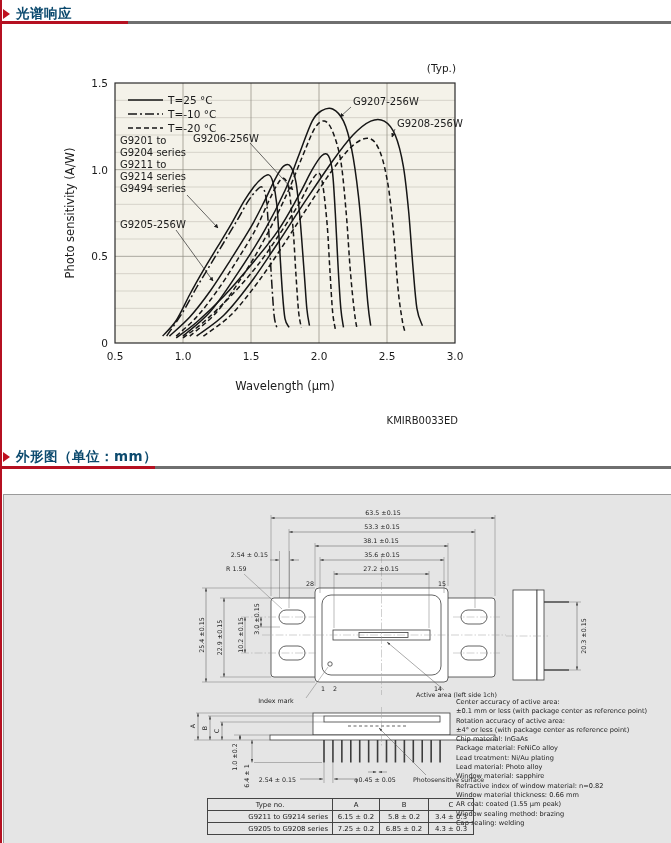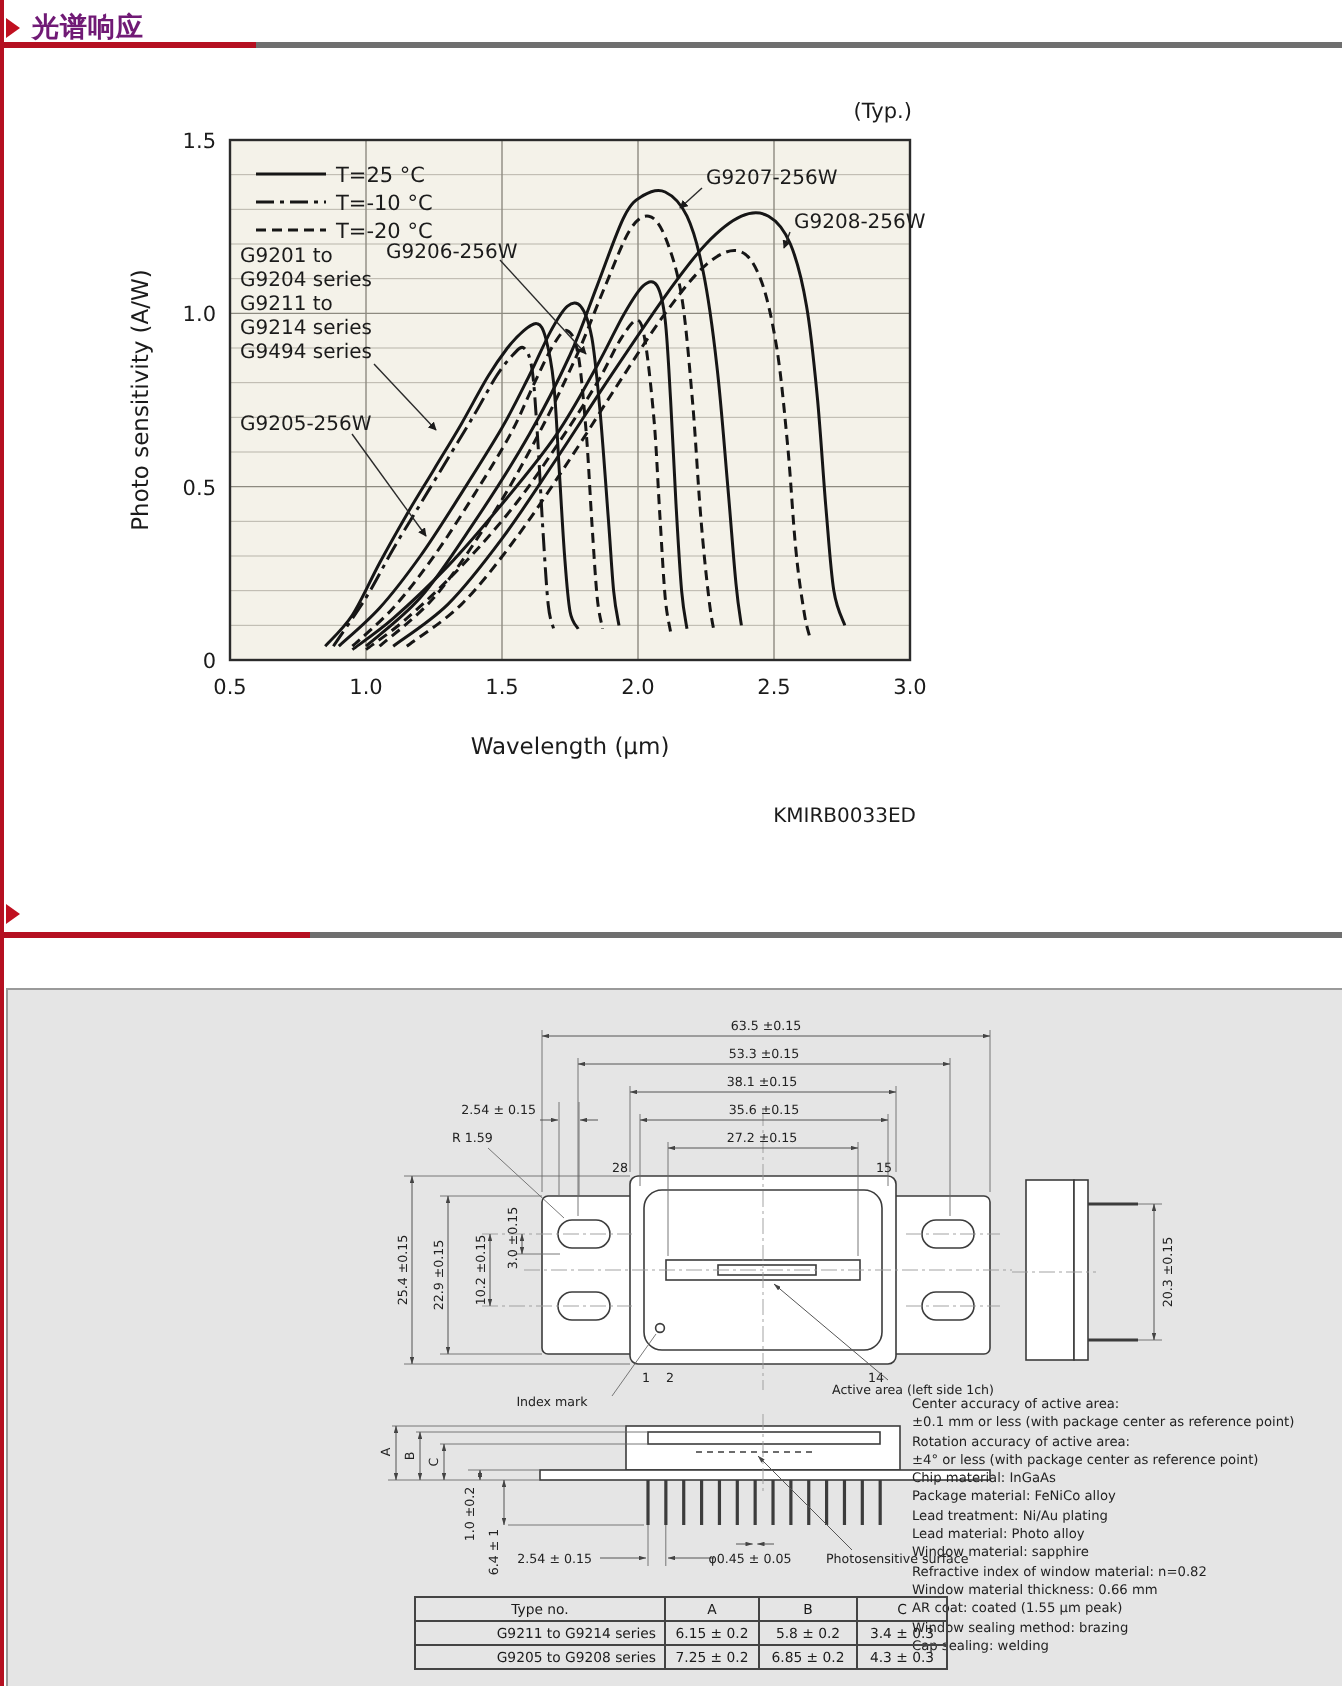--- a/index.html
+++ b/index.html
@@ -2,26 +2,26 @@
 <html><head>
 <meta charset="utf-8">
 <style>
   html,body{margin:0;padding:0;background:#fff;}
   body{width:671px;height:843px;position:relative;overflow:hidden;
        font-family:"DejaVu Sans","Liberation Sans",sans-serif;color:#1b1b1b;}
   .left-rule{position:absolute;left:0;top:0;width:2px;height:843px;background:#b51021;}
   .sec-hdr{position:absolute;left:0;right:0;height:22px;}
   .sec-hdr .tri{position:absolute;left:3px;top:5px;width:0;height:0;
     border-left:7px solid #c01020;border-top:5px solid transparent;border-bottom:5px solid transparent;}
-  .sec-hdr .txt{position:absolute;left:16px;top:1px;font-size:13.5px;font-weight:bold;color:#701a75;letter-spacing:.5px;}
+  .sec-hdr .txt{position:absolute;left:16px;top:1px;font-size:13.5px;font-weight:bold;color:#0c4a6e;letter-spacing:.5px;}
   .rule{position:absolute;left:0;right:0;height:2.5px;background:#6f6f6f;}
   .rule .red{height:2.5px;background:#b51021;}
   #hdr1{top:4px;} #rule1{top:21px;}
   #hdr2{top:447px;} #rule2{top:466px;}
-  .chart-wrap{position:absolute;left:60px;top:43px;width:410px;height:380px;}
+  .chart-wrap{position:absolute;left:60px;top:56px;width:410px;height:380px;}
   .ct{fill:#1b1b1b;}
   .t10{font-size:10px;} .t105{font-size:10.5px;} .t11{font-size:11.5px;}
   .lead{stroke:#2a2a2a;stroke-width:.7;fill:none;}
   .draw-box{position:absolute;left:3px;top:494px;width:663px;height:359px;border:1px solid #9a9a9a;background:#e5e5e5;padding-left:44px;}
   .ln{stroke:#3c3c3c;stroke-width:.8;fill:none;}
   .fw{fill:#fff;stroke:#3c3c3c;stroke-width:.8;}
   .thin{stroke:#6a6a6a;stroke-width:.45;fill:none;}
   .dim{stroke:#555;stroke-width:.5;fill:none;}
   .cl{stroke:#999;stroke-width:.45;stroke-dasharray:8 2 1.5 2;fill:none;}
   .dt{font-size:6.3px;fill:#222;}
@@ -131,20 +131,21 @@
       </g>
 
   <text class="ct t11" x="225" y="334" text-anchor="middle">Wavelength (μm)</text>
   <text class="ct t11" x="14" y="157" text-anchor="middle" transform="rotate(-90 14 157)">Photo sensitivity (A/W)</text>
   <text class="ct t10" x="398" y="368" text-anchor="end">KMIRB0033ED</text>
 </svg>
 </div>
 
 <div class="sec-hdr" id="hdr2">
   <span class="tri"></span>
+  <span class="txt">外形图（单位：mm）</span>
 </div>
 <div class="rule" id="rule2">
     <div class="red" style="width:155px"></div>
   </div>
 
 <div class="draw-box">
 <svg width="661" height="357" viewBox="0 0 661 357">
   <defs>
     <marker id="da" viewBox="0 0 10 6" refX="9.5" refY="3" markerWidth="7.5" markerHeight="4.5" orient="auto-start-reverse">
       <path d="M0,0L10,3L0,6z" fill="#444"></path>

